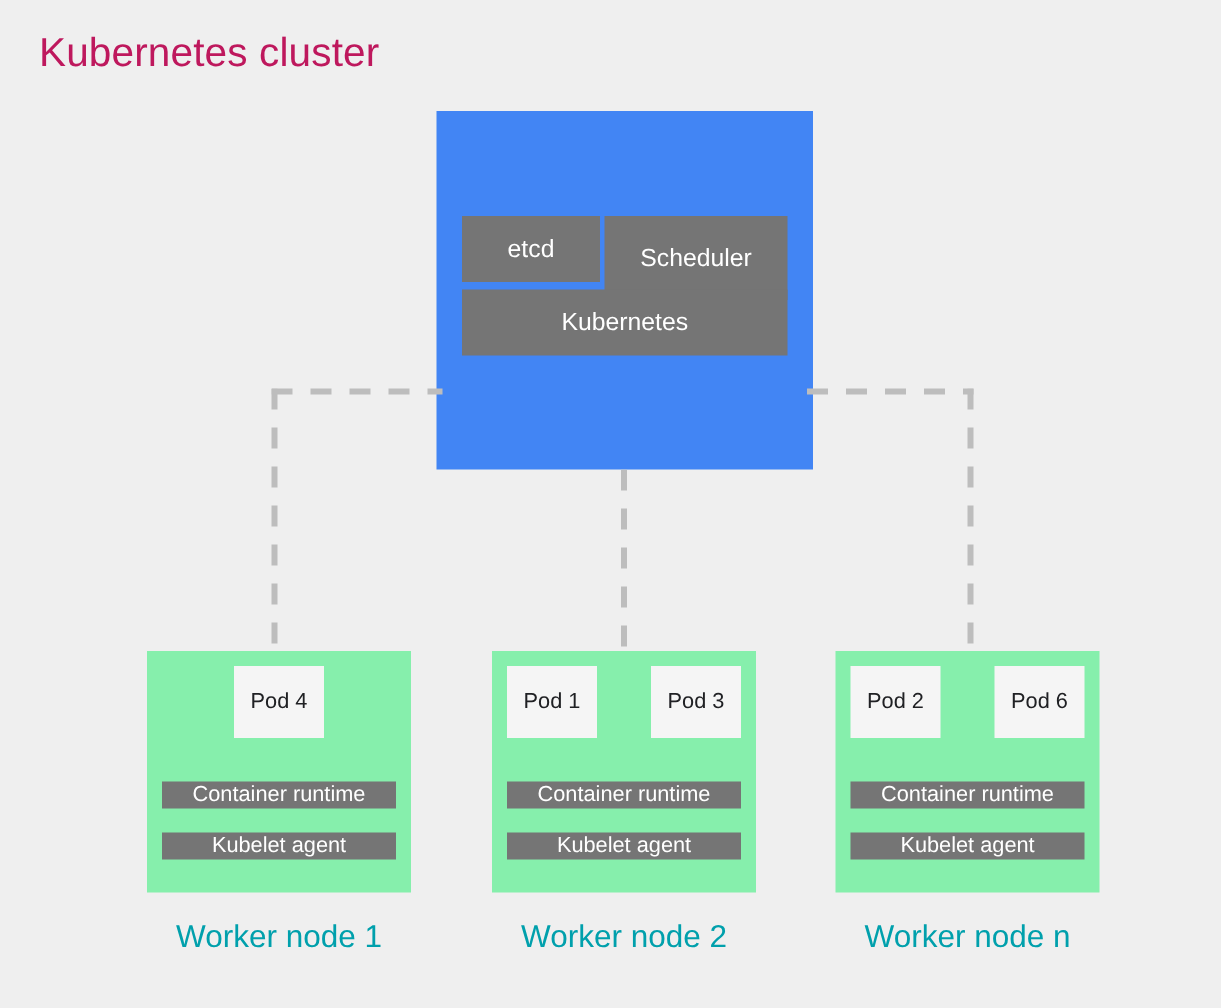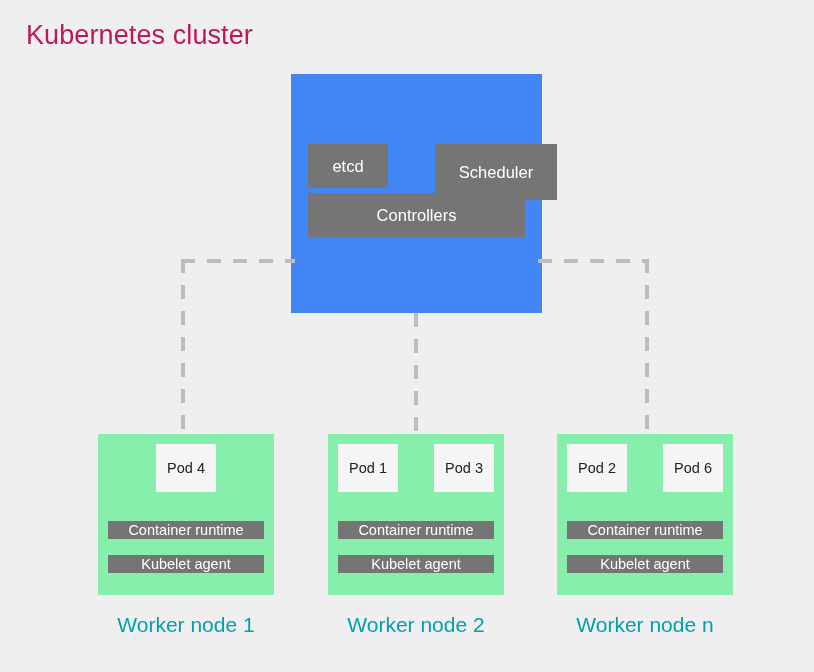--- a/index.html
+++ b/index.html
@@ -59,22 +59,22 @@
   .cp-bar {
     position: absolute;
     background: #757575;
     color: #ffffff;
     font-size: 16.5px;
     display: flex;
     align-items: center;
     justify-content: center;
     box-sizing: border-box;
   }
-  #cp-etcd   { left: 17px;  top: 70px;  width: 80px;  height: 44px; }
-  #cp-sched  { left: 112px; top: 70px;  width: 122px; height: 56px; margin-left: 32px; }
+  #cp-etcd   { left: 17px;  top: 70px;  width: 92px;  height: 44px; }
+  #cp-sched  { left: 112px; top: 70px;  width: 122px; height: 56px; }
   #cp-ctrl   { left: 17px;  top: 119px; width: 217px; height: 44px; }
   #cp-api    { left: 17px;  top: 168px; width: 217px; height: 44px; }
 
   
   .dash-h {
     position: absolute;
     height: 4px;
     background-image: linear-gradient(to right, #bdbdbd 0 14px, transparent 14px 26px);
     background-size: 26px 4px;
     background-repeat: repeat-x;
@@ -164,21 +164,21 @@
 </head>
 <body>
 
 <div id="canvas">
 
   <div id="page-title">Kubernetes cluster</div>
 
   <div id="control-plane" class="blue-box">
     <div id="cp-etcd" class="cp-bar">etcd</div>
     <div id="cp-sched" class="cp-bar">Scheduler</div>
-    <div id="cp-ctrl" class="cp-bar">Controllers</div>
+    <div id="cp-ctrl" class="cp-bar">Kubernetes</div>
   </div>
 
   <div id="link-left-h" class="dash-h"></div>
   <div id="link-left-v" class="dash-v"></div>
   <div id="link-mid-v" class="dash-v"></div>
   <div id="link-right-h" class="dash-h"></div>
   <div id="link-right-v" class="dash-v"></div>
 
   <div id="worker-node-1" class="worker-node">
     <div class="pods-row single">

